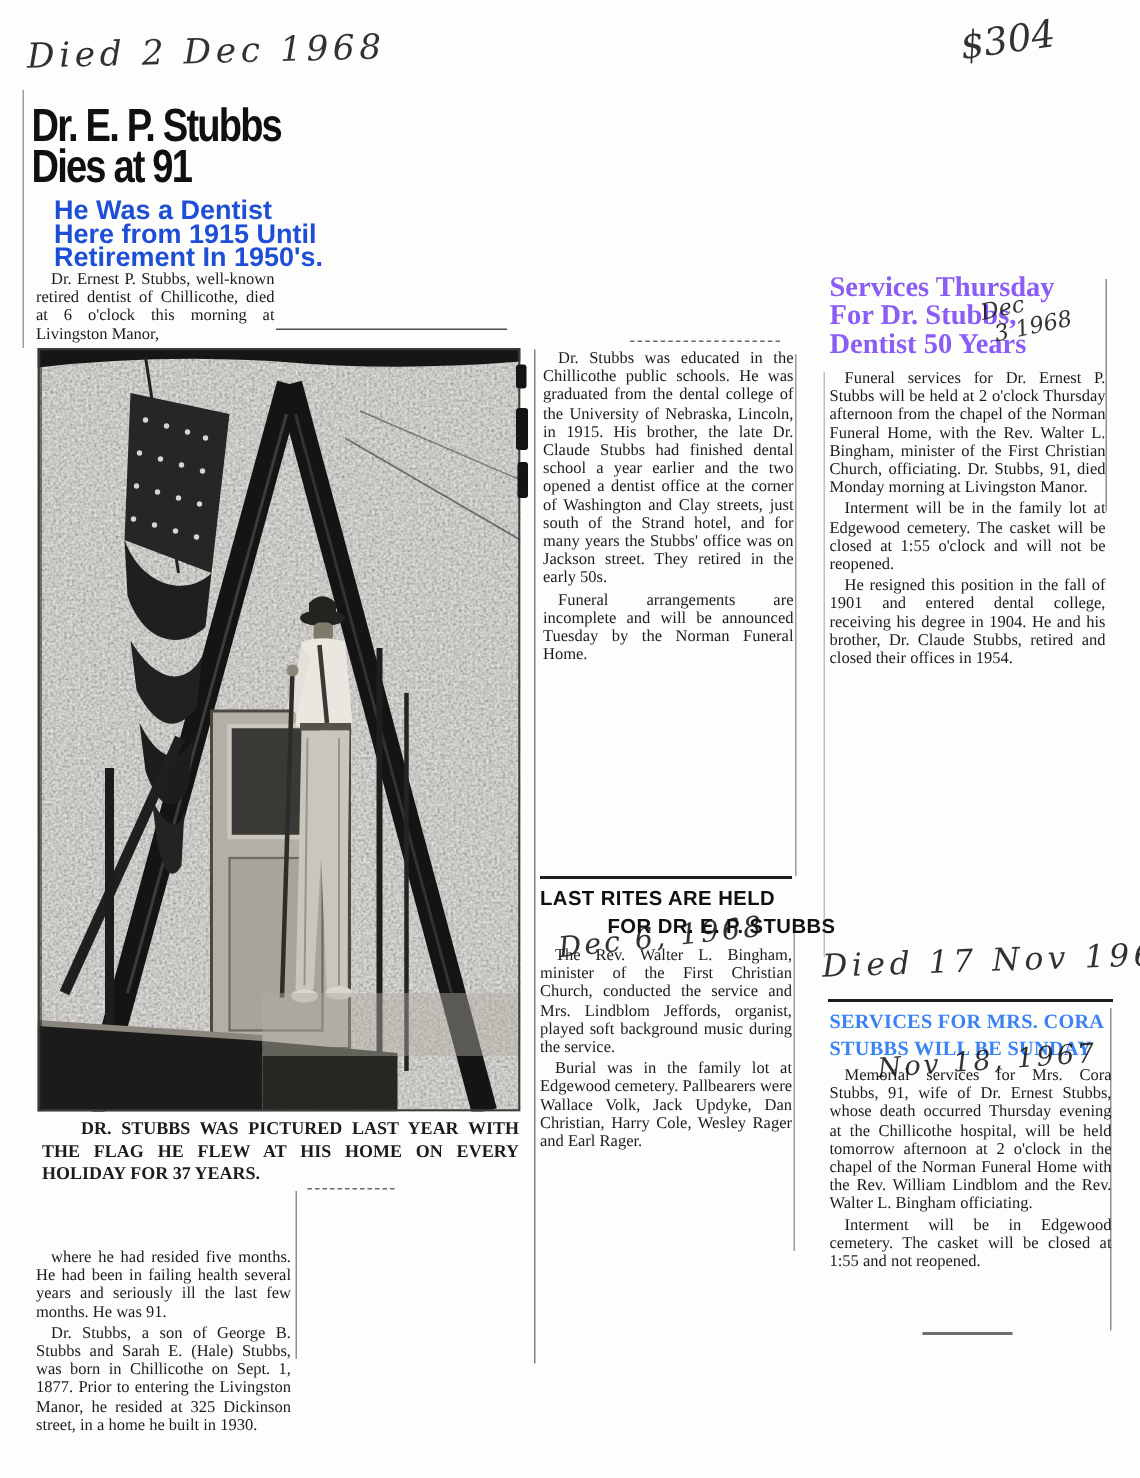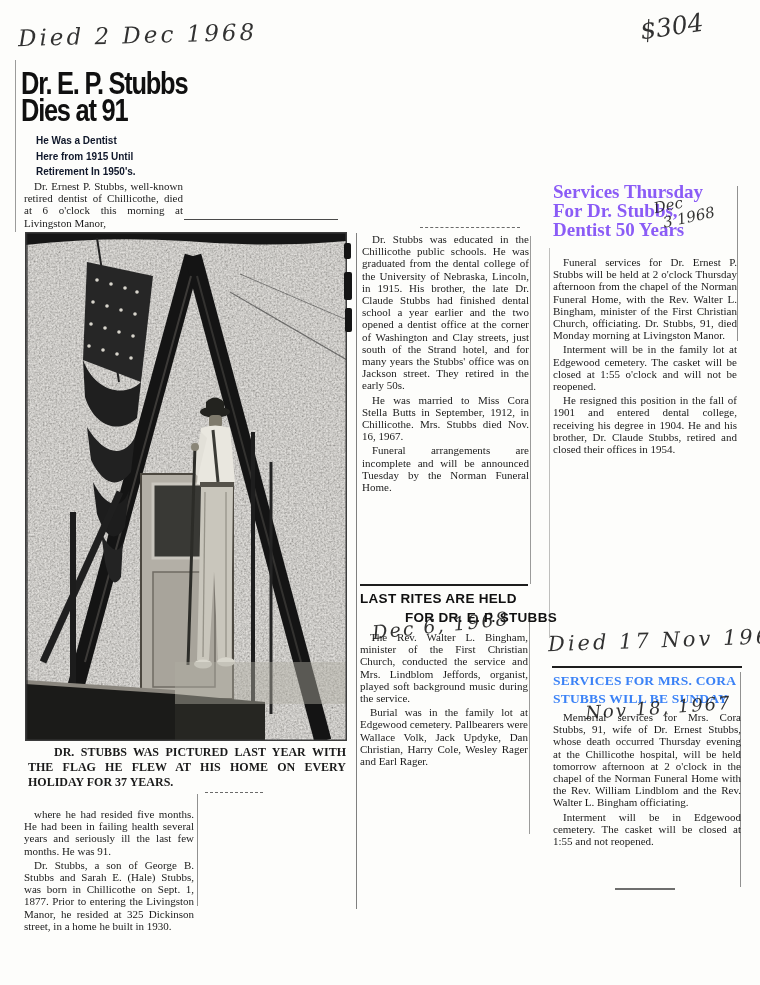--- a/index.html
+++ b/index.html
@@ -16,21 +16,21 @@
     position:absolute; font-family:"DejaVu Serif", cursive; font-style:italic;
     color:#161616; white-space:nowrap; pointer-events:none; opacity:.88;
   }
   .headline {
     font-family:"Liberation Sans", sans-serif; font-weight:bold;
     font-size:31px; line-height:27px; letter-spacing:-1.5px;
     transform:scaleX(.82); transform-origin:0 0; white-space:nowrap; color:#101010;
   }
   .subhead {
     font-family:"Liberation Sans", sans-serif; font-weight:bold;
-    font-size:10px; line-height:15.5px; color:#0f172a;
+    font-size:18px; line-height:15.5px; color:#1d4ed8;
   }
   .lr-head {
     font-family:"Liberation Sans", sans-serif; font-weight:bold;
     font-size:13.5px; line-height:19px; letter-spacing:.3px; white-space:nowrap; color:#101010;
   }
   .st-head { font-weight:bold; font-size:19px; line-height:19px; white-space:nowrap; color:#8b5cf6; }
   .cora-head { font-weight:bold; font-size:13.5px; line-height:17.5px; letter-spacing:.2px; white-space:nowrap; color:#3b82f6; }
   .caption { font-weight:bold; font-size:12px; line-height:15px; text-align:justify; }
   .caption p { margin:0; text-indent:26px; }
   .blob { position:absolute; background:#141414; border-radius:2px; }
@@ -153,33 +153,32 @@
 <div class="blob" style="left:344px; top:272px; width:8px; height:28px;"></div>
 <div class="blob" style="left:345px; top:308px; width:7px; height:24px;"></div>
 
 <div class="abs caption" style="left:28px; top:745px; width:318px;">
   <p>DR. STUBBS WAS PICTURED LAST YEAR WITH THE FLAG HE FLEW AT HIS HOME ON EVERY HOLIDAY FOR 37 YEARS.</p>
 </div>
 
 <div class="dashes" style="left:205px; top:792px; width:58px;"></div>
 <div class="rule" style="left:197px; top:794px; width:1px; height:112px; opacity:.6;"></div>
 
-<div class="abs serifcol" style="left:24px; top:808px; width:170px;">
+<div class="abs serifcol" style="left:24px; top:832px; width:170px;">
   <p>where he had resided five months. He had been in failing health several years and seriously ill the last few months. He was 91.</p>
   <p>Dr. Stubbs, a son of George B. Stubbs and Sarah E. (Hale) Stubbs, was born in Chillicothe on Sept. 1, 1877. Prior to entering the Livingston Manor, he resided at 325 Dickinson street, in a home he built in 1930.</p>
 </div>
 
 <div class="rule" style="left:356px; top:233px; width:1px; height:676px; opacity:.7;"></div>
 <div class="rule" style="left:530px; top:236px; width:1px; height:348px; opacity:.55;"></div>
 <div class="rule" style="left:529px; top:612px; width:1px; height:222px; opacity:.55;"></div>
 <div class="dashes" style="left:420px; top:227px; width:100px;"></div>
 
 <div class="abs serifcol" style="left:362px; top:233px; width:167px;">
   <p>Dr. Stubbs was educated in the Chillicothe public schools. He was graduated from the dental college of the University of Nebraska, Lincoln, in 1915. His brother, the late Dr. Claude Stubbs had finished dental school a year earlier and the two opened a dentist office at the corner of Washington and Clay streets, just south of the Strand hotel, and for many years the Stubbs' office was on Jackson street. They retired in the early 50s.</p>
-  <p>He was married to Miss Cora Stella Butts in September, 1912, in Chillicothe. Mrs. Stubbs died Nov. 16, 1967.</p>
   <p>Funeral arrangements are incomplete and will be announced Tuesday by the Norman Funeral Home.</p>
 </div>
 
 <div class="abs" style="left:360px; top:584px; width:168px;">
   <div style="height:2px; background:#1d1d1d; margin-bottom:3px;"></div>
   <div class="lr-head">
     <span style="display:block;">LAST RITES ARE HELD</span>
     <span style="display:block;padding-left:45px;">FOR DR. E. P. STUBBS</span>
   </div>
   <div class="serifcol" style="margin-top:4px;">
@@ -192,21 +191,21 @@
 
 <div class="rule" style="left:549px; top:248px; width:1px; height:390px; opacity:.35;"></div>
 <div class="rule" style="left:737px; top:186px; width:1px; height:155px; opacity:.6;"></div>
 
 <div class="abs" style="left:553px; top:182px; width:184px;">
   <div class="st-head">
     <span style="display:block;">Services Thursday</span>
     <span style="display:block;">For Dr. Stubbs,</span>
     <span style="display:block;">Dentist 50 Years</span>
   </div>
-  <div class="serifcol" style="margin-top:17px;">
+  <div class="serifcol" style="margin-top:7px;">
     <p>Funeral services for Dr. Ernest P. Stubbs will be held at 2 o'clock Thursday afternoon from the chapel of the Norman Funeral Home, with the Rev. Walter L. Bingham, minister of the First Christian Church, officiating. Dr. Stubbs, 91, died Monday morning at Livingston Manor.</p>
     <p>Interment will be in the family lot at Edgewood cemetery. The casket will be closed at 1:55 o'clock and will not be reopened.</p>
     <p>He resigned this position in the fall of 1901 and entered dental college, receiving his degree in 1904. He and his brother, Dr. Claude Stubbs, retired and closed their offices in 1954.</p>
   </div>
 </div>
 
 <div class="hand" style="left:655px; top:194px; font-size:15px; line-height:16px; transform:rotate(-12deg); white-space:normal; width:60px;">
   <span style="display:block;">Dec</span>
   <span style="display:block; padding-left:6px;">3 1968</span>
 </div>

